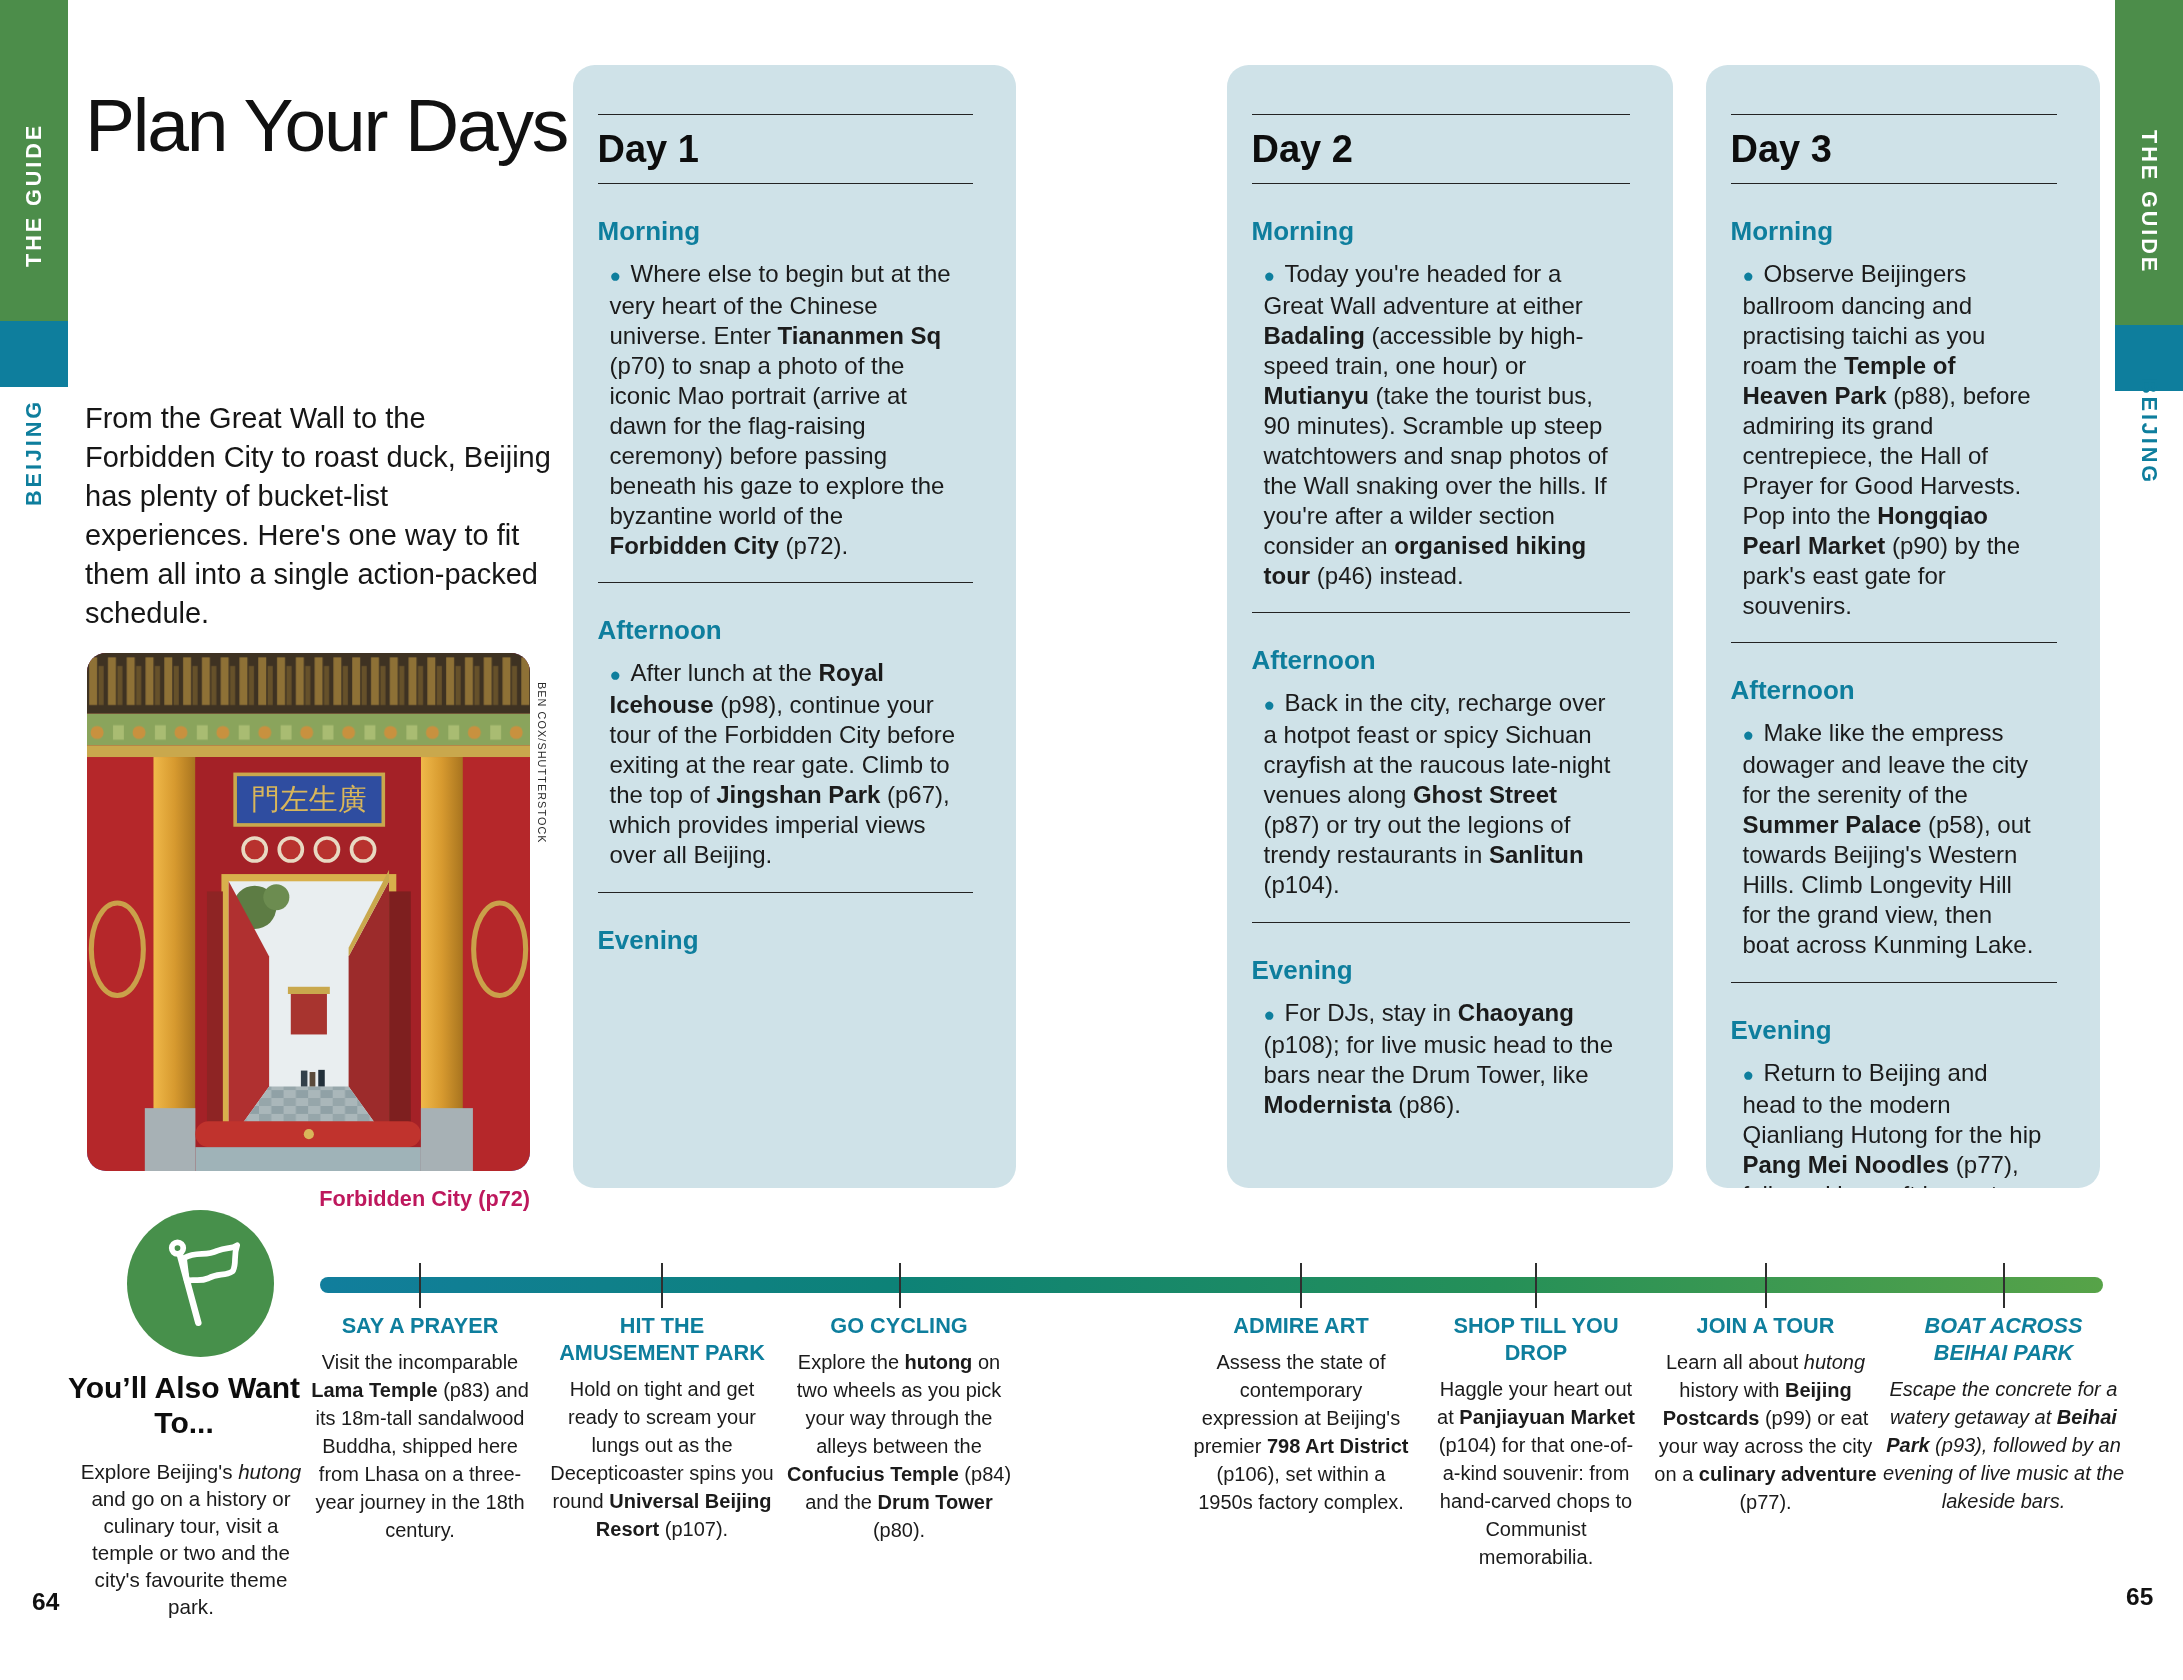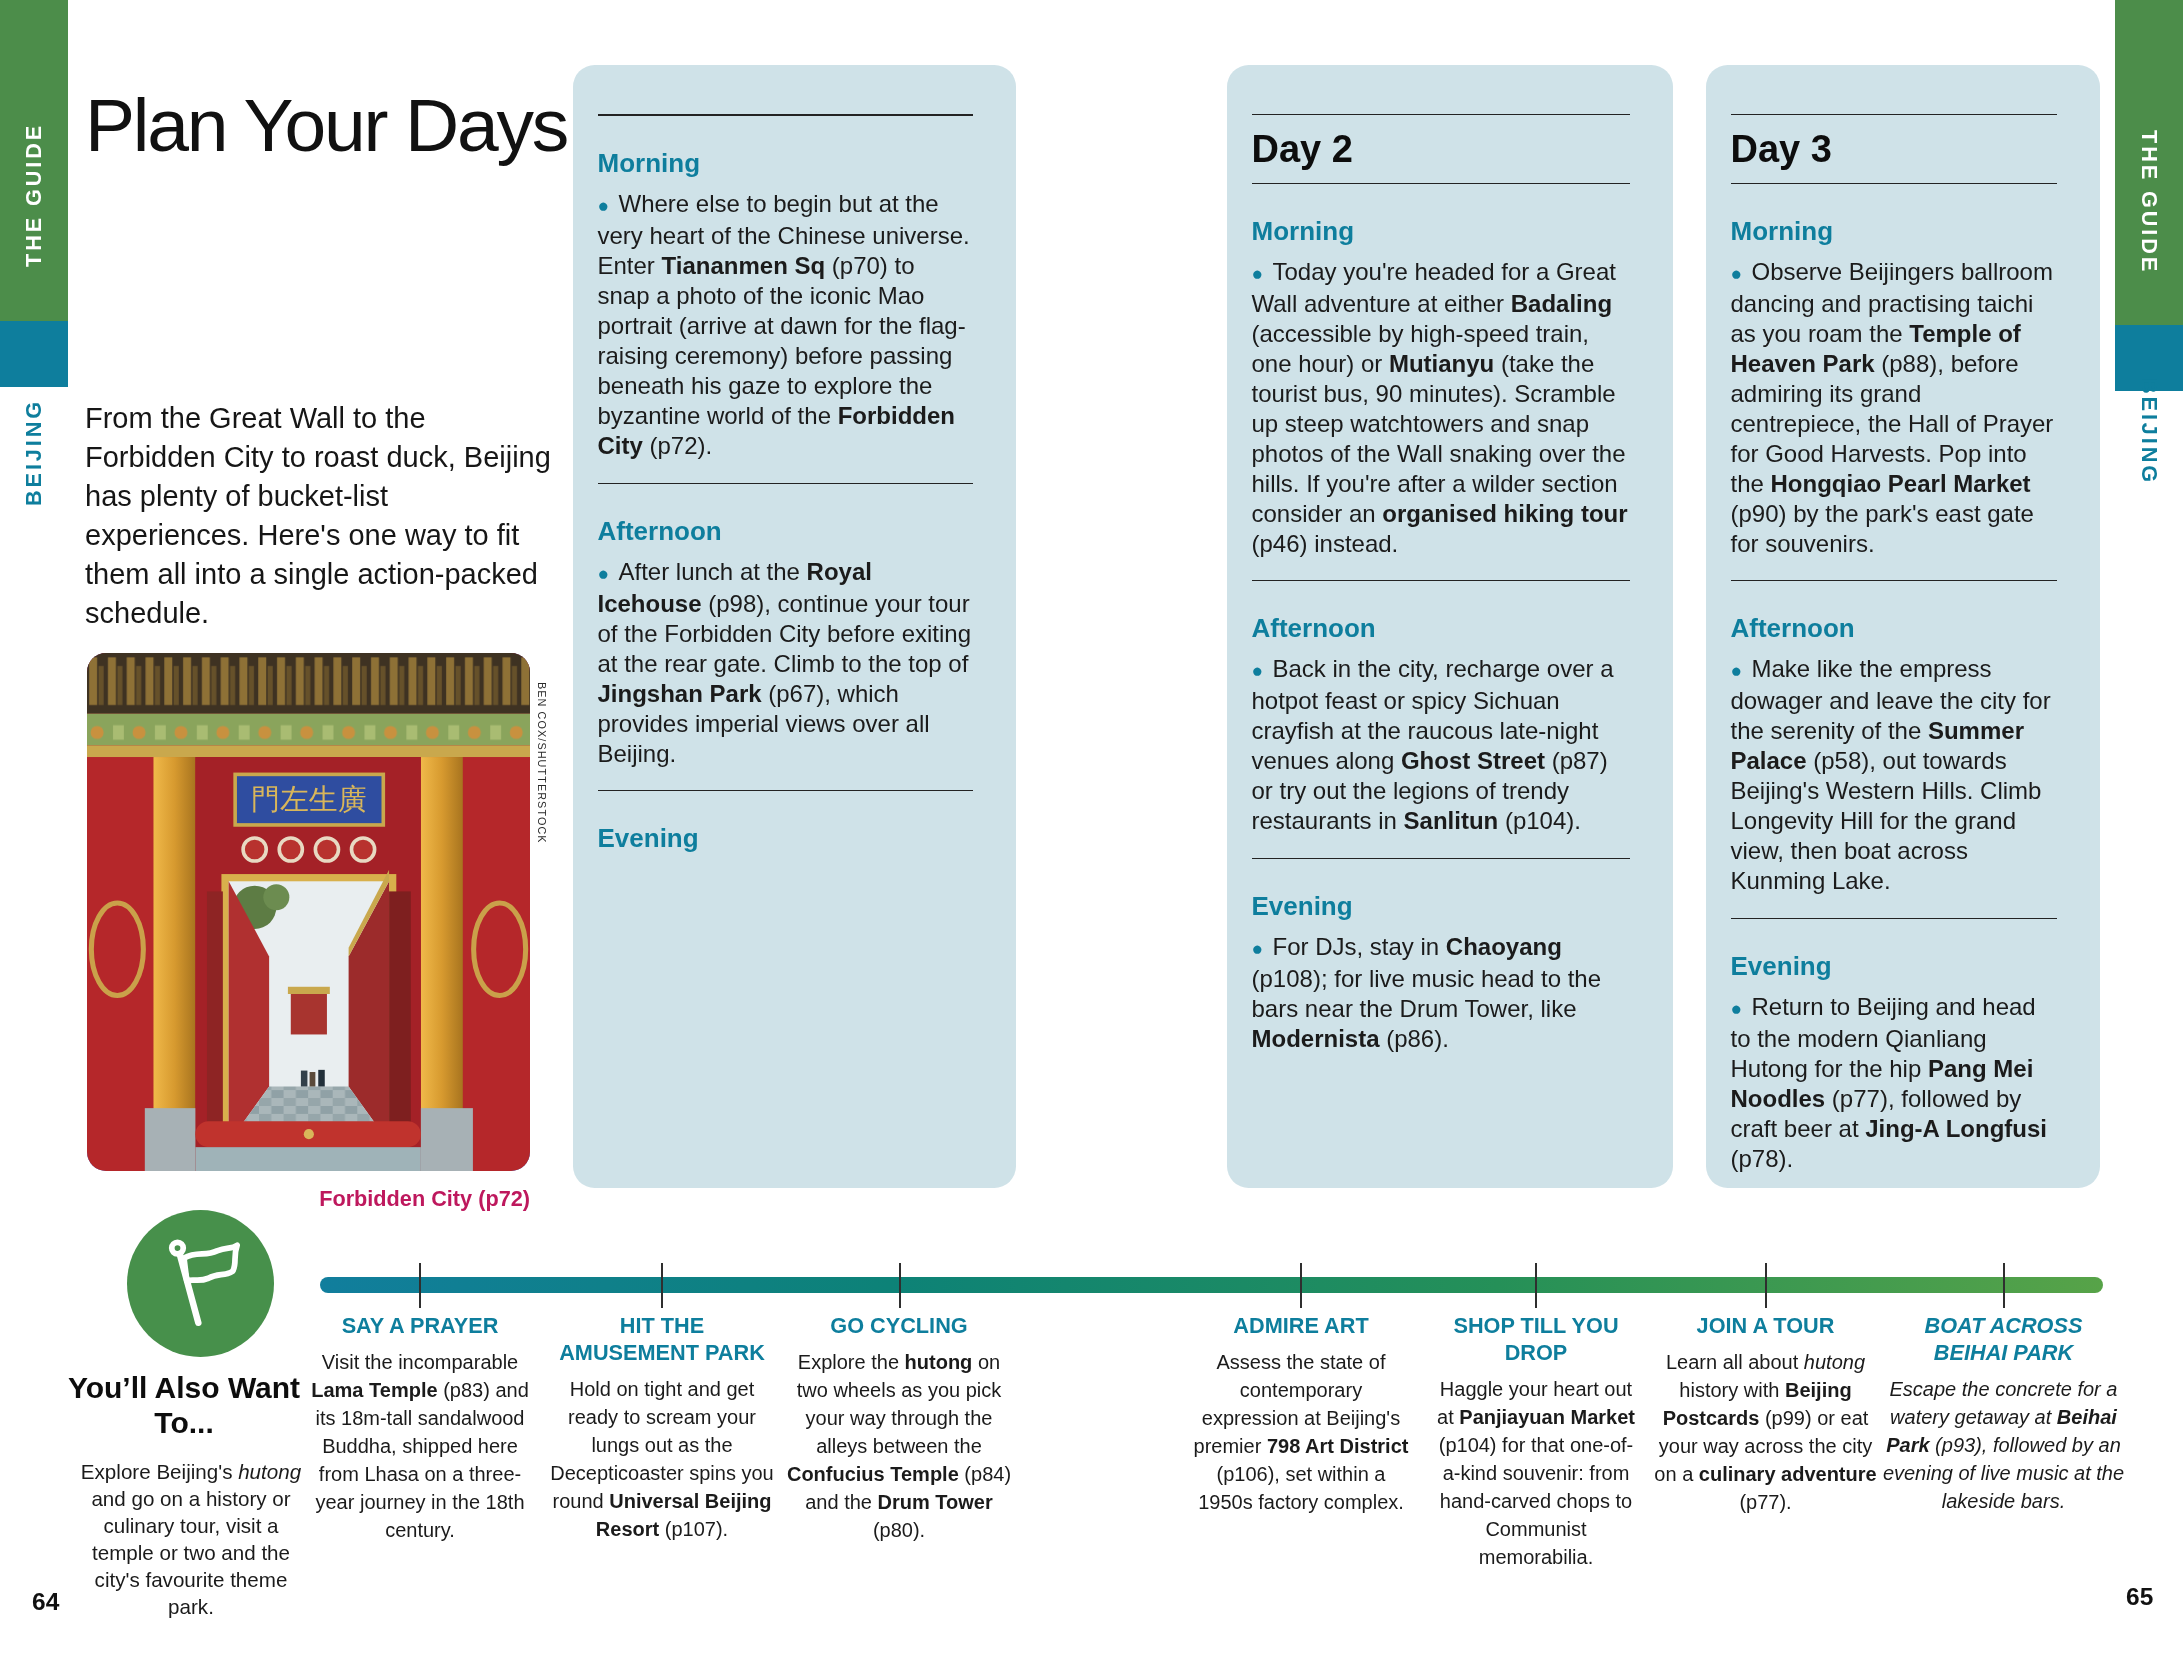--- a/index.html
+++ b/index.html
@@ -40,21 +40,21 @@
   .day-slot{position:absolute;top:65px;height:1123px;background:var(--card-bg);
             border-radius:21.7px;box-sizing:border-box;padding:49px 43px 0 24.5px;overflow:hidden;}
   #day1{left:573px;width:443px;}
   #day2{left:1227px;width:446px;}
   #day3{left:1706px;width:394px;}
   .rule{border-top:1.8px solid #232323;}
   .day-title{font-size:38px;font-weight:bold;color:#0d0d0d;margin:13px 0 11.6px;}
   .sec-rule{margin-top:21.7px;}
   .sec:first-child .sec-rule{display:none;}
   .sec-label{font-size:26px;font-weight:bold;color:var(--accent-teal);margin:32px 0 10px;}
-  .sec-body{font-size:24px;line-height:30px;margin:0;color:#1b1b1b;}
+  .sec-body{font-size:24px;line-height:30px;margin:12px;color:#1b1b1b;}
   .sec-body .dot{color:var(--accent-teal);font-size:0.8em;margin-right:9.4px;}
   b{font-weight:700;}
   
   .flag-circle{position:absolute;left:127px;top:1210px;width:147px;height:147px;border-radius:50%;
                background:var(--flag-green);display:flex;align-items:center;justify-content:center;}
   .also-title{position:absolute;left:54px;top:1370px;width:260px;margin:0;text-align:center;
               font-size:30px;line-height:35px;font-weight:bold;color:#0d0d0d;}
   .also-body{position:absolute;left:64px;top:1450px;width:238px;margin:8px;text-align:center;
              font-size:20.6px;line-height:27px;color:#1b1b1b;}
   
@@ -158,20 +158,21 @@
       <rect x="150" y="648" width="312" height="36" rx="18" fill="#c0332d"></rect>
       <circle cx="307" cy="666" r="7" fill="#d9b65a"></circle>
       <rect x="150" y="684" width="312" height="33" fill="#9fb3b8"></rect>
     </svg>
   </figure>
   <div class="credit">BEN COX/SHUTTERSTOCK</div>
   <div class="caption">Forbidden City (p72)</div>
 
   <section class="day-slot" id="day1">
   <div class="rule rule-top"></div>
+  <h2 class="day-title">Day 1</h2>
   <div class="rule"></div>
   <div class="sections">
   <div class="sec">
 
     <h3 class="sec-label">Morning</h3>
     <p class="sec-body"><span class="dot">●</span><span class="rich"><span>Where else to begin but at the very heart of the Chinese universe. Enter </span><b>Tiananmen Sq</b><span> (p70) to snap a photo of the iconic Mao portrait (arrive at dawn for the flag-raising ceremony) before passing beneath his gaze to explore the byzantine world of the </span><b>Forbidden City</b><span> (p72).</span></span></p>
   </div>
 
   <div class="sec">
     <div class="rule sec-rule"></div>

